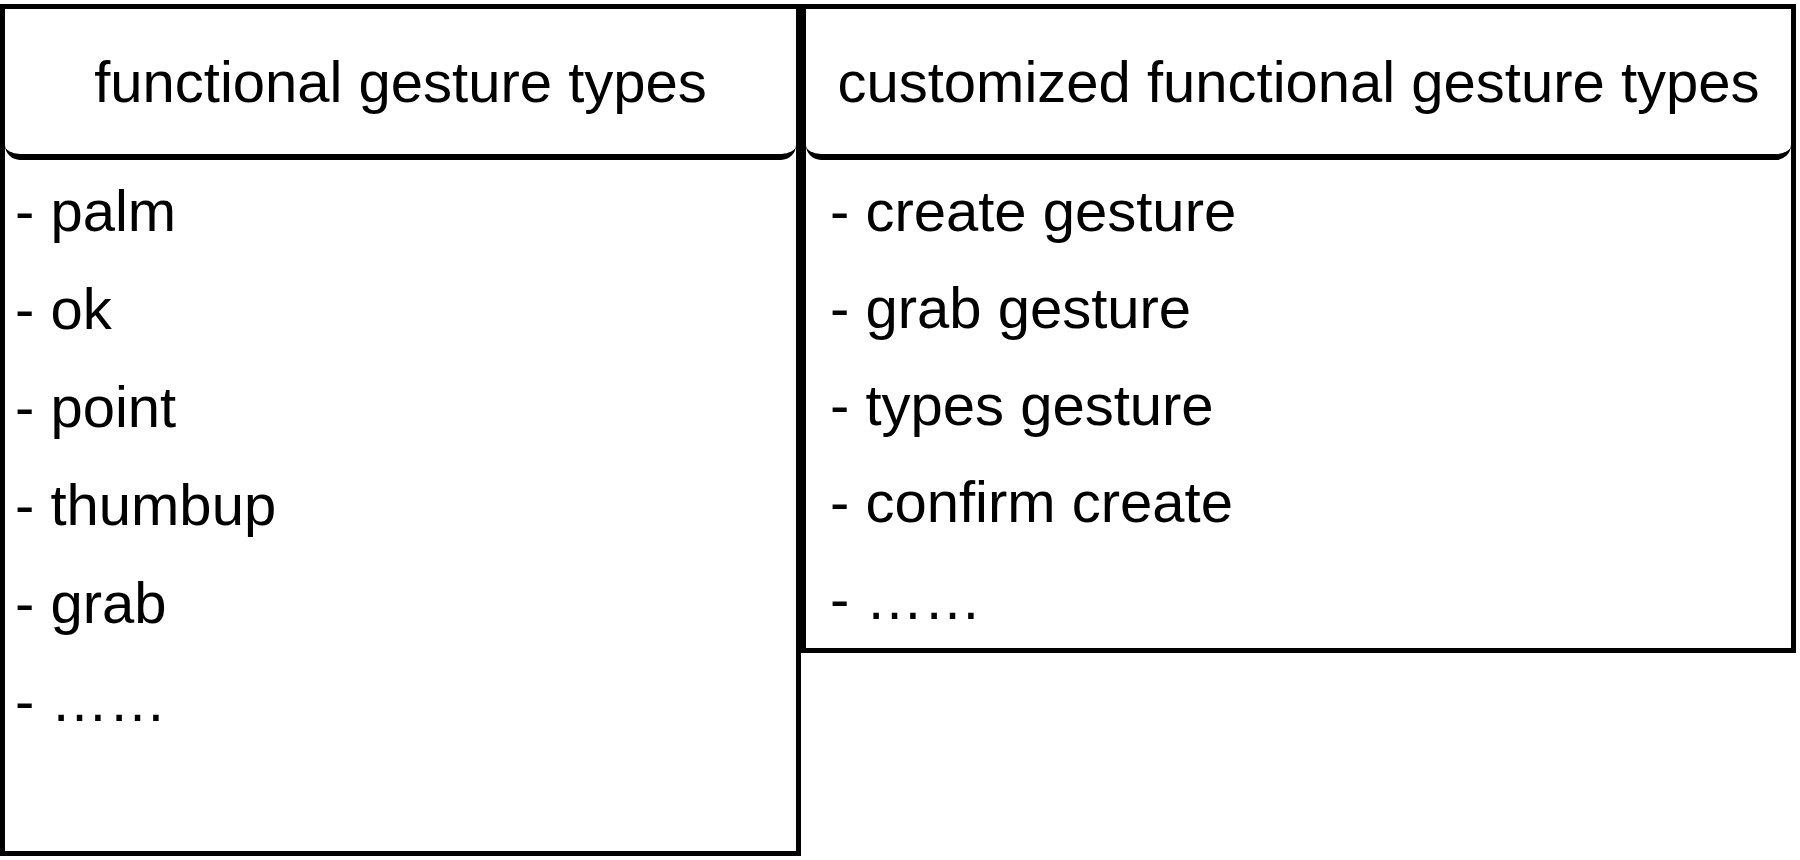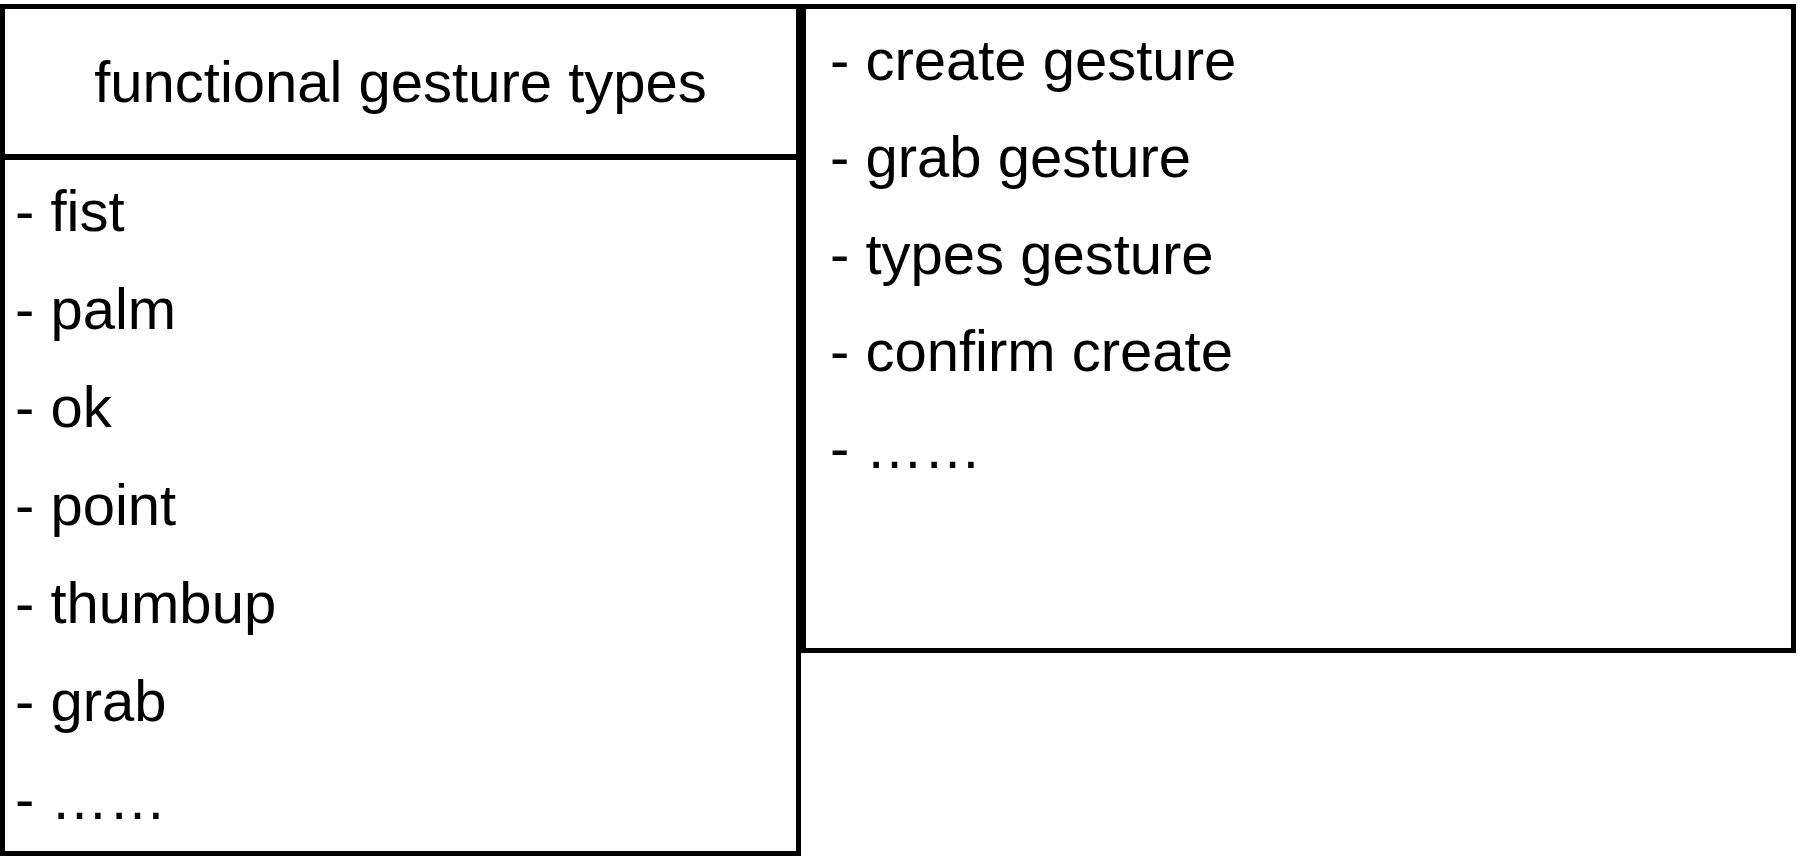--- a/index.html
+++ b/index.html
@@ -36,20 +36,21 @@
   }
   .box-header {
     height: 145px;
     border-bottom: 6px solid #000000;
     display: flex;
     align-items: center;
     justify-content: center;
     font-size: 58px;
     line-height: 1;
     white-space: nowrap;
+    border-radius: 15px;
   }
   .items {
     display: flex;
     flex-direction: column;
     padding-top: 2px;
   }
   .item {
     height: 98px;
     display: flex;
     align-items: center;
@@ -66,31 +67,33 @@
 </head>
 <body>
 
 <div class="canvas">
 
   <section class="box box-left">
     <div class="box-header">
       <span>functional gesture types</span>
     </div>
     <div class="items">
-      <div class="item">- fist</div>
       <div class="item">- palm</div>
       <div class="item">- ok</div>
       <div class="item">- point</div>
       <div class="item">- thumbup</div>
       <div class="item">- grab</div>
       <div class="item">- ……</div>
     </div>
   </section>
 
   <section class="box box-right">
+    <div class="box-header">
+      <span>customized functional gesture types</span>
+    </div>
     <div class="items">
       <div class="item">- create gesture</div>
       <div class="item">- grab gesture</div>
       <div class="item">- types gesture</div>
       <div class="item">- confirm create</div>
       <div class="item">- ……</div>
     </div>
   </section>
 
 </div>

